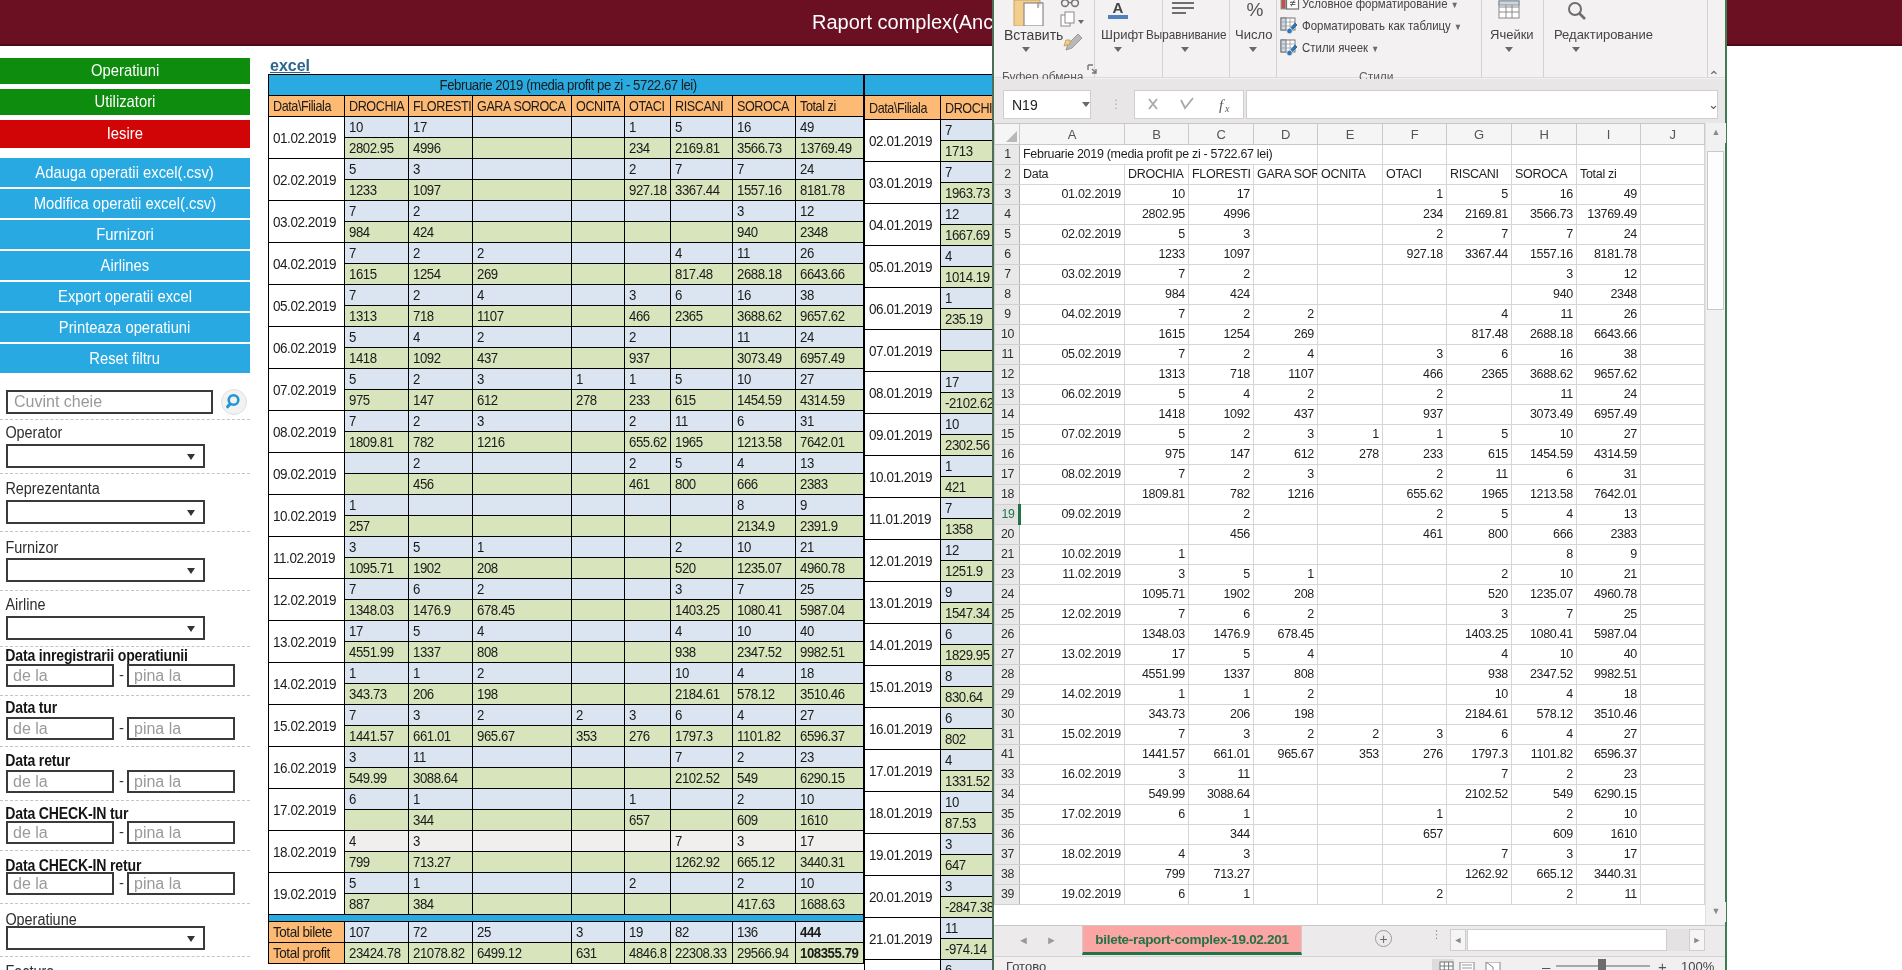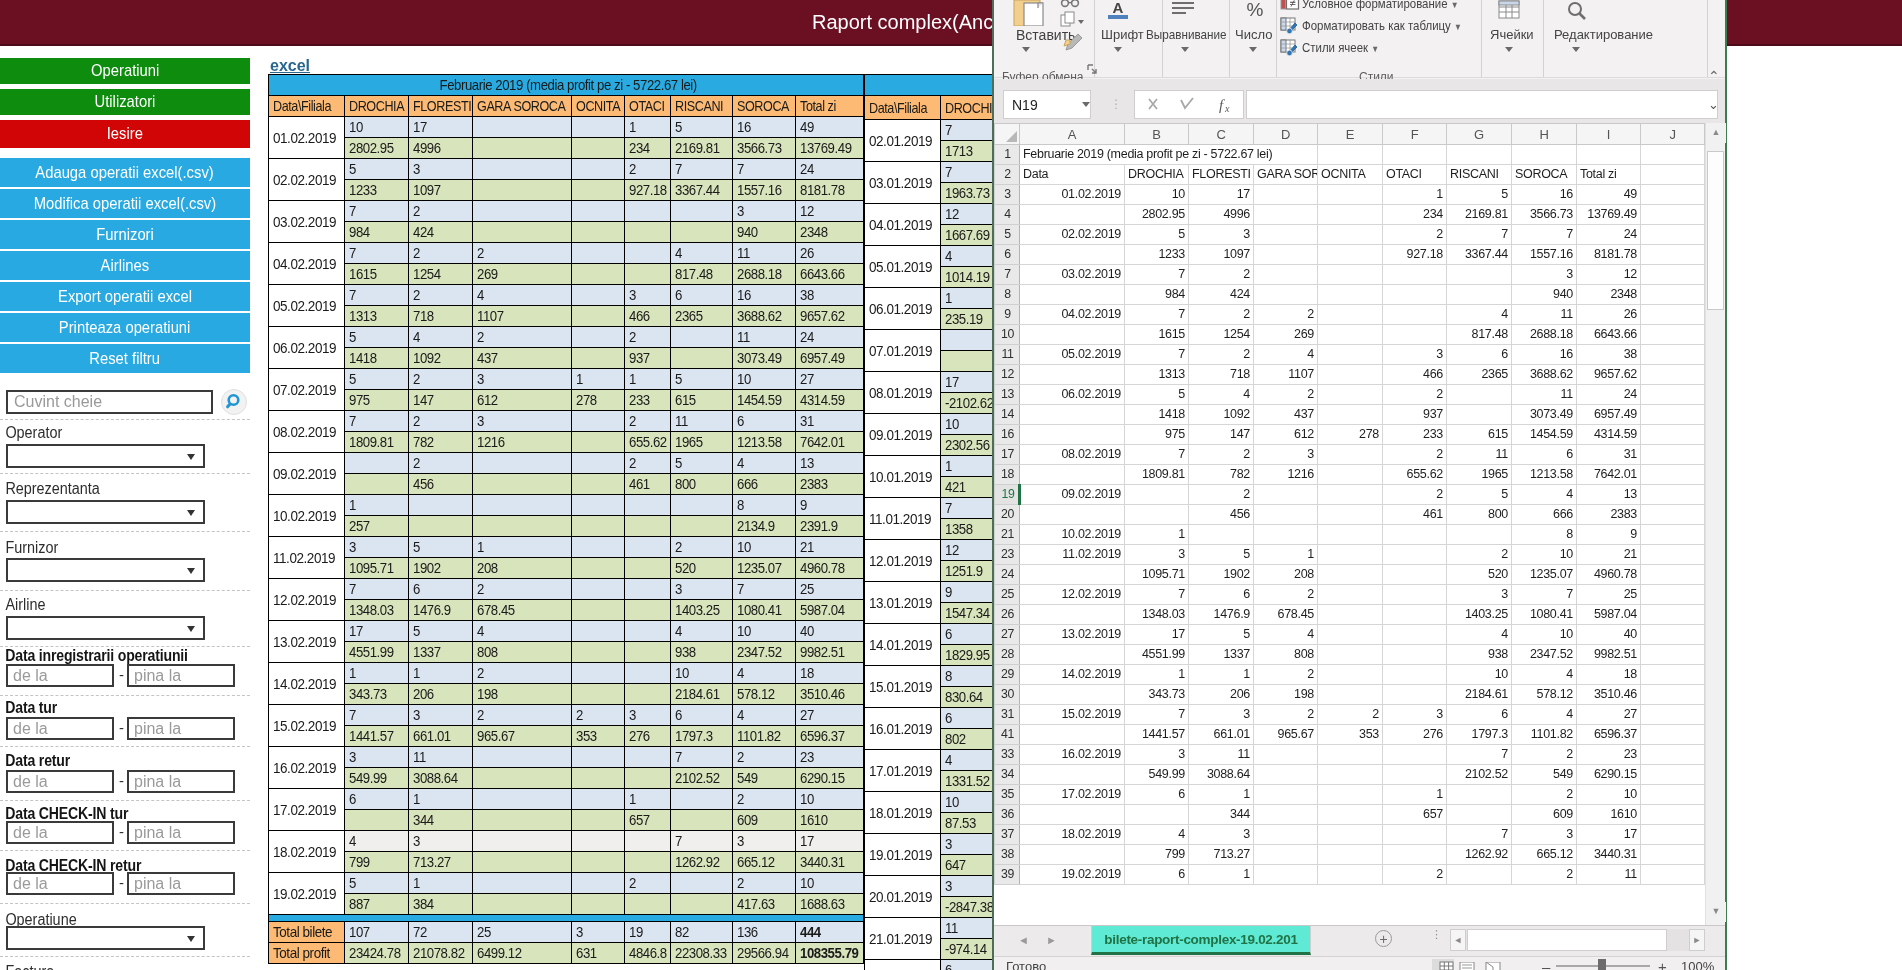--- a/index.html
+++ b/index.html
@@ -59,21 +59,21 @@
 #xg{position:absolute;left:0;top:123px;width:711px;height:802px;background:#fff;}
 table.xt{border-collapse:collapse;table-layout:fixed;}
 table.xt td{border:1px solid #d6d6d6;font-size:12.5px;letter-spacing:-0.3px;color:#1e1e1e;height:19px;line-height:19px;padding:0 3px;overflow:hidden;white-space:nowrap;background:#fff;}
 table.xt td.gut{background:#e9e9e9;border:1px solid #d0d0d0;border-right:1px solid #b3b3b3;color:#2e2e2e;text-align:center;padding-right:2px;font-size:12.3px;}
 table.xt td.gutsel{background:#e3e3e3;color:#217346;border-right:3px solid #217346;padding-right:0;}
 table.xt tr.chdr td{background:#f5f5f5;border:1px solid #c9c9c9;color:#555;text-align:center;font-size:13px;height:20px;}
 table.xt td.r{text-align:right;}
 table.xt td.spill{overflow:visible;white-space:nowrap;border-right:0;}
 #vsb{position:absolute;left:711px;top:123px;width:20px;height:802px;background:#f1f1f1;border-left:1px solid #e0e0e0;}
 #tabbar{position:absolute;left:0;top:925px;width:731px;height:31px;background:#eceaea;border-top:1px solid #c9c7c7;}
-#stab{position:absolute;left:97px;top:0;width:220px;height:29px;background:#5eead4;border-left:1px solid #d0cdcd;border-right:1px solid #d0cdcd;border-bottom:3px solid #217346;color:#217346;font-weight:bold;font-size:13.5px;text-align:center;line-height:28px;letter-spacing:-0.3px;}
+#stab{position:absolute;left:88px;top:0;width:220px;height:29px;background:#fca5a5;border-left:1px solid #d0cdcd;border-right:1px solid #d0cdcd;border-bottom:3px solid #217346;color:#217346;font-weight:bold;font-size:13.5px;text-align:center;line-height:28px;letter-spacing:-0.3px;}
 #sbarx{position:absolute;left:0;top:956px;width:731px;height:14px;background:#f1eff0;border-top:1px solid #d5d2d2;}
 </style></head><body>
 <div id="hdr">
     <div class="t">Raport complex(Ancuta Andrei)</div>
   </div>
 <div id="sb">
     <div class="btn bg"><span>Operatiuni</span></div>
     <div class="btn bg"><span>Utilizatori</span></div>
     <div class="btn br"><span>Iesire</span></div>
     <div class="gap"></div>
@@ -1067,21 +1067,21 @@
       <div class="rsep" style="left:235px"></div>
       <div class="rsep" style="left:282px"></div>
       <div class="rsep" style="left:487px"></div>
       <div class="rsep" style="left:549px"></div>
       <div class="rsep" style="left:713px"></div>
       <svg style="position:absolute;left:18px;top:0" width="40" height="26" viewBox="0 0 40 26">
 <rect x="2" y="0" width="26" height="26" fill="#f3cf8e" stroke="#caa45c" stroke-width="1"></rect>
 <rect x="12" y="3" width="19" height="23" fill="#fff" stroke="#8a8a8a" stroke-width="1.2"></rect>
 <path d="M31 3 l-5 0 0 5" fill="#e8e8e8" stroke="#8a8a8a" stroke-width="1.2"></path>
 </svg>
-      <div class="ricon-lbl" style="left:22px;top:27px;font-size:14px;color:#3f3f3f">Вставить</div>
+      <div class="ricon-lbl" style="left:10px;top:27px;font-size:14px;color:#3f3f3f">Вставить</div>
       <div class="rdrop" style="left:28px;top:47px"></div>
       <svg style="position:absolute;left:64px;top:0" width="26" height="56" viewBox="0 0 26 56">
 <circle cx="7" cy="3" r="3.4" fill="none" stroke="#777" stroke-width="1.6"></circle>
 <circle cx="17" cy="3" r="3.4" fill="none" stroke="#777" stroke-width="1.6"></circle>
 <path d="M10.4 2.6 L13.6 2.6" stroke="#777" stroke-width="1.4"></path>
 <rect x="3" y="15" width="9" height="11" fill="#fff" stroke="#8a8a8a"></rect>
 <rect x="7" y="12" width="9" height="11" fill="#fff" stroke="#8a8a8a"></rect>
 <path d="M20 34 l4 4 -10 10 -6 2 2 -6 z" fill="#b8b8b8" stroke="#9a9a9a"></path>
 <path d="M12 44 l-6 2 2 -6 4 0 z" fill="#f3cf8e" stroke="#caa45c"></path>
 </svg>
@@ -1362,20 +1362,33 @@
             <td class="r">1092</td>
             <td class="r">437</td>
             <td></td>
             <td class="r">937</td>
             <td></td>
             <td class="r">3073.49</td>
             <td class="r">6957.49</td>
             <td></td>
           </tr>
           <tr>
+            <td class="gut">15</td>
+            <td class="r">07.02.2019</td>
+            <td class="r">5</td>
+            <td class="r">2</td>
+            <td class="r">3</td>
+            <td class="r">1</td>
+            <td class="r">1</td>
+            <td class="r">5</td>
+            <td class="r">10</td>
+            <td class="r">27</td>
+            <td></td>
+          </tr>
+          <tr>
             <td class="gut">16</td>
             <td></td>
             <td class="r">975</td>
             <td class="r">147</td>
             <td class="r">612</td>
             <td class="r">278</td>
             <td class="r">233</td>
             <td class="r">615</td>
             <td class="r">1454.59</td>
             <td class="r">4314.59</td>

